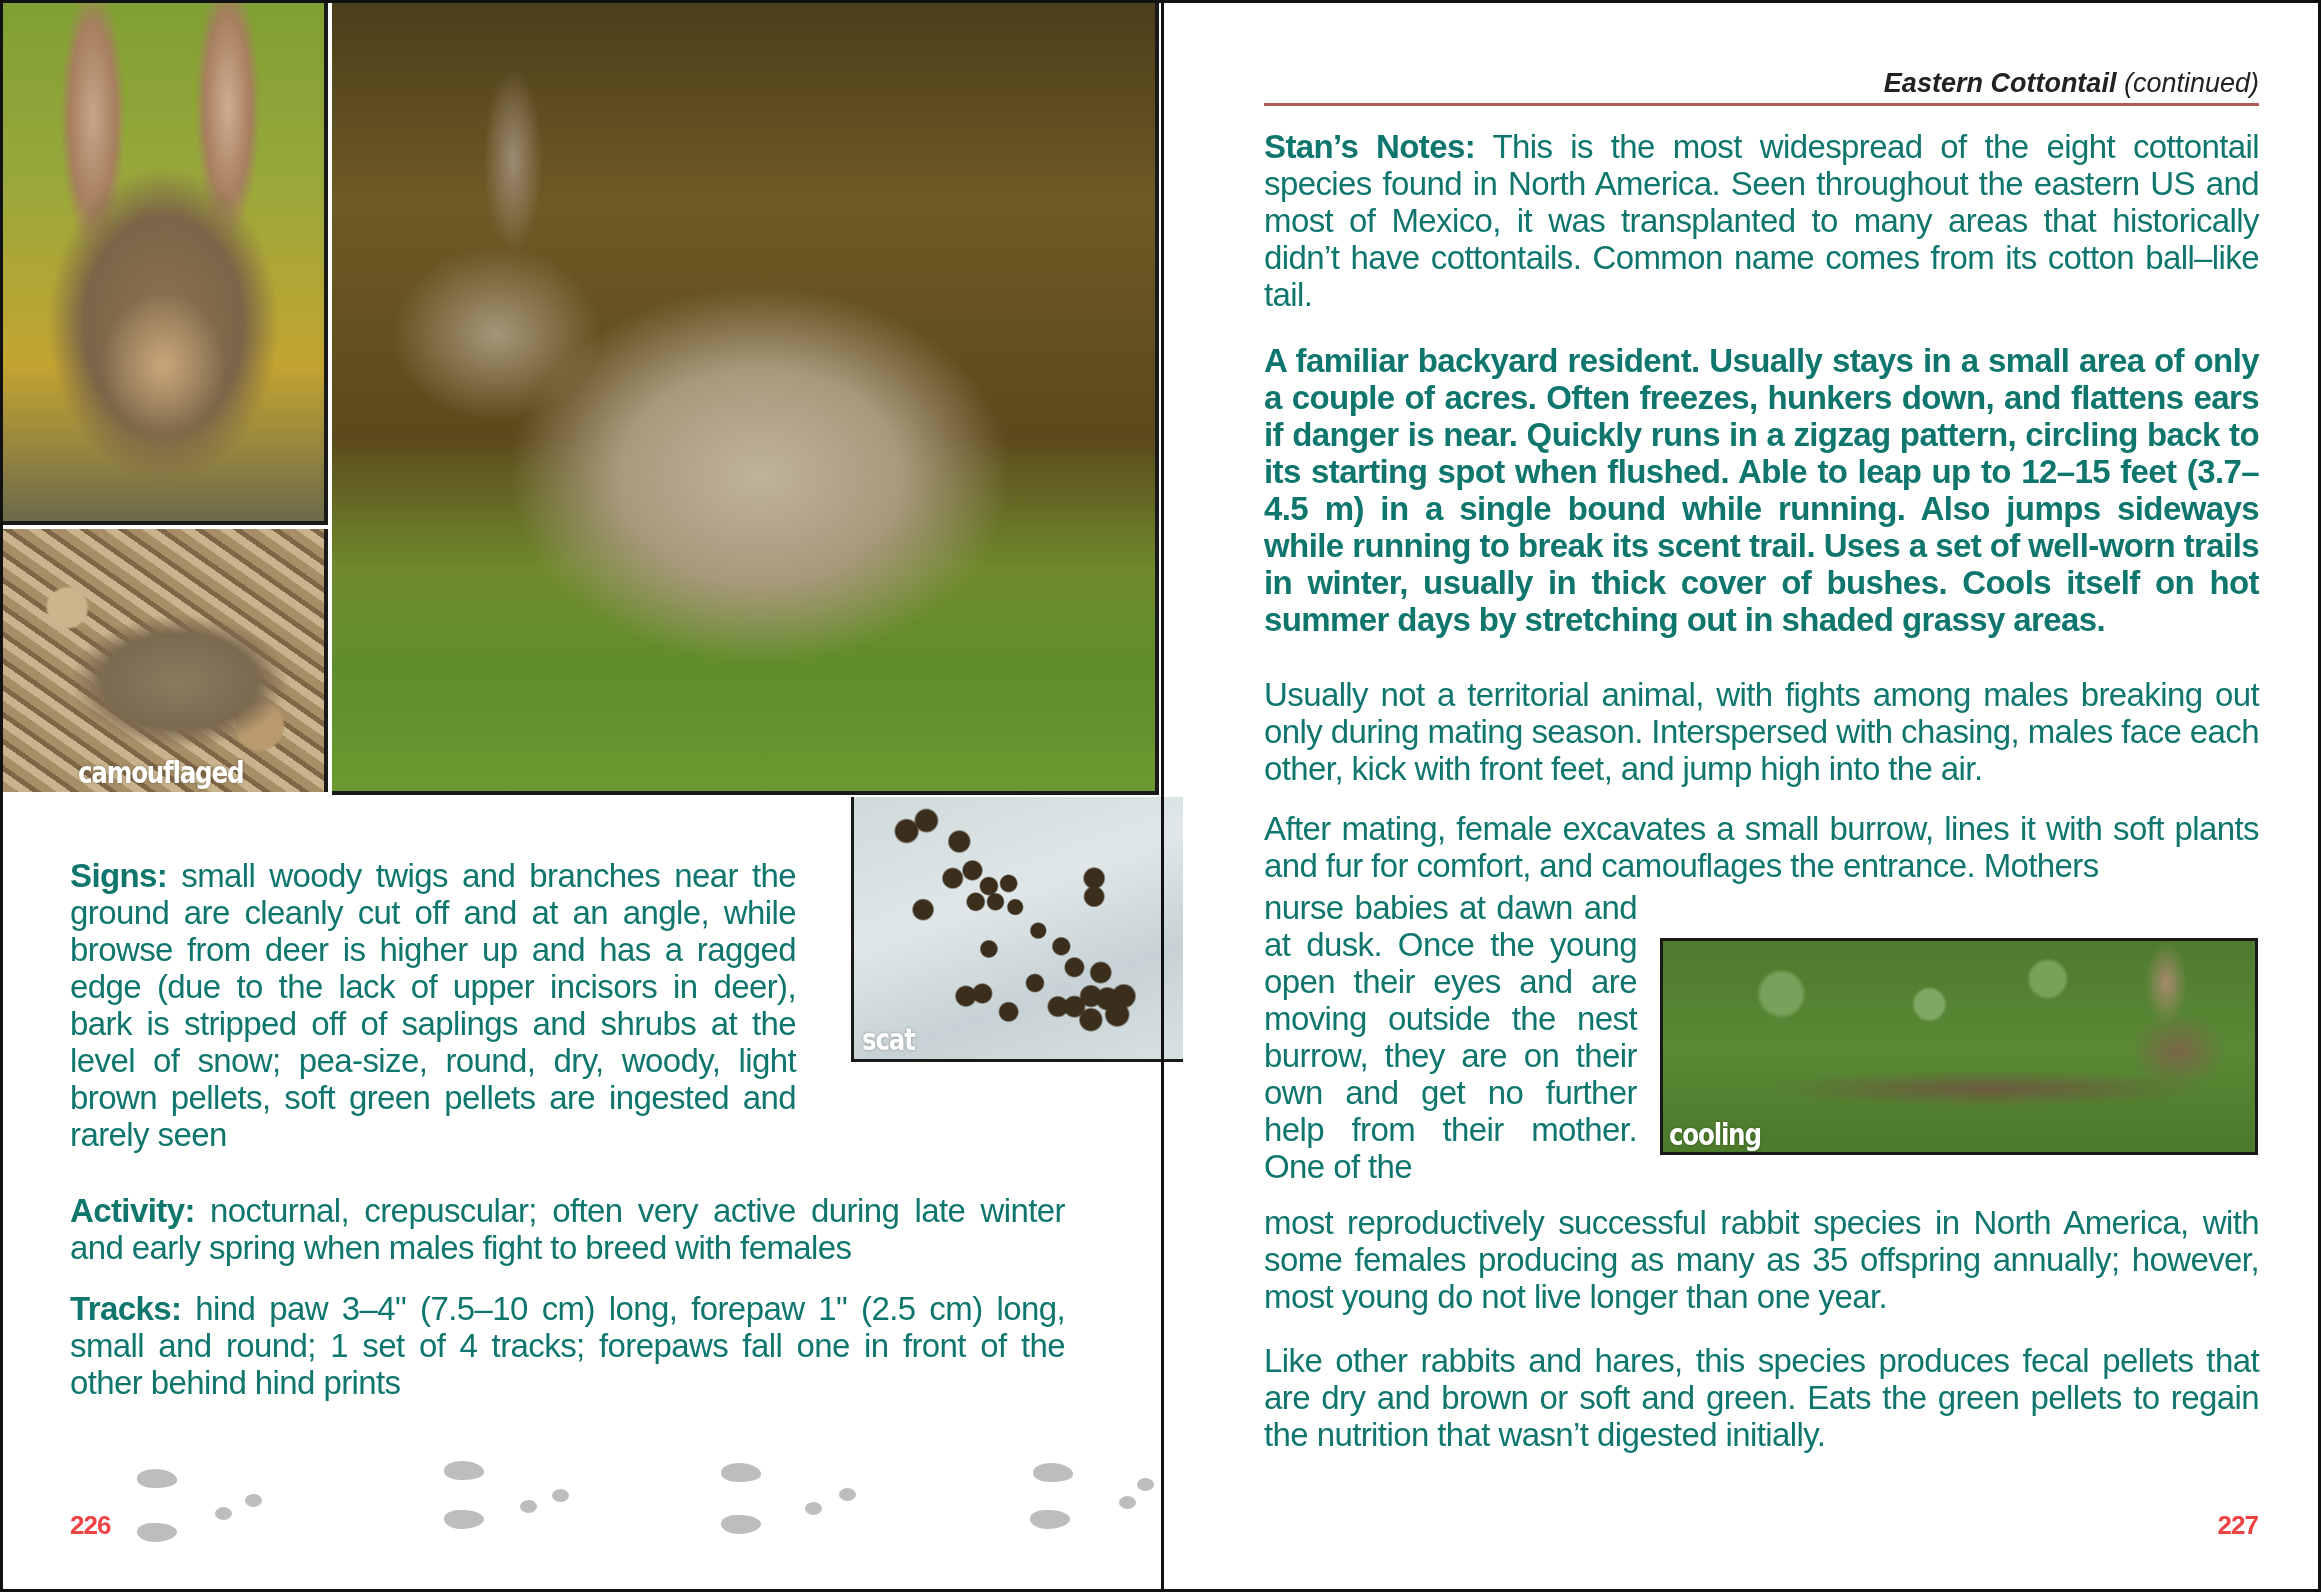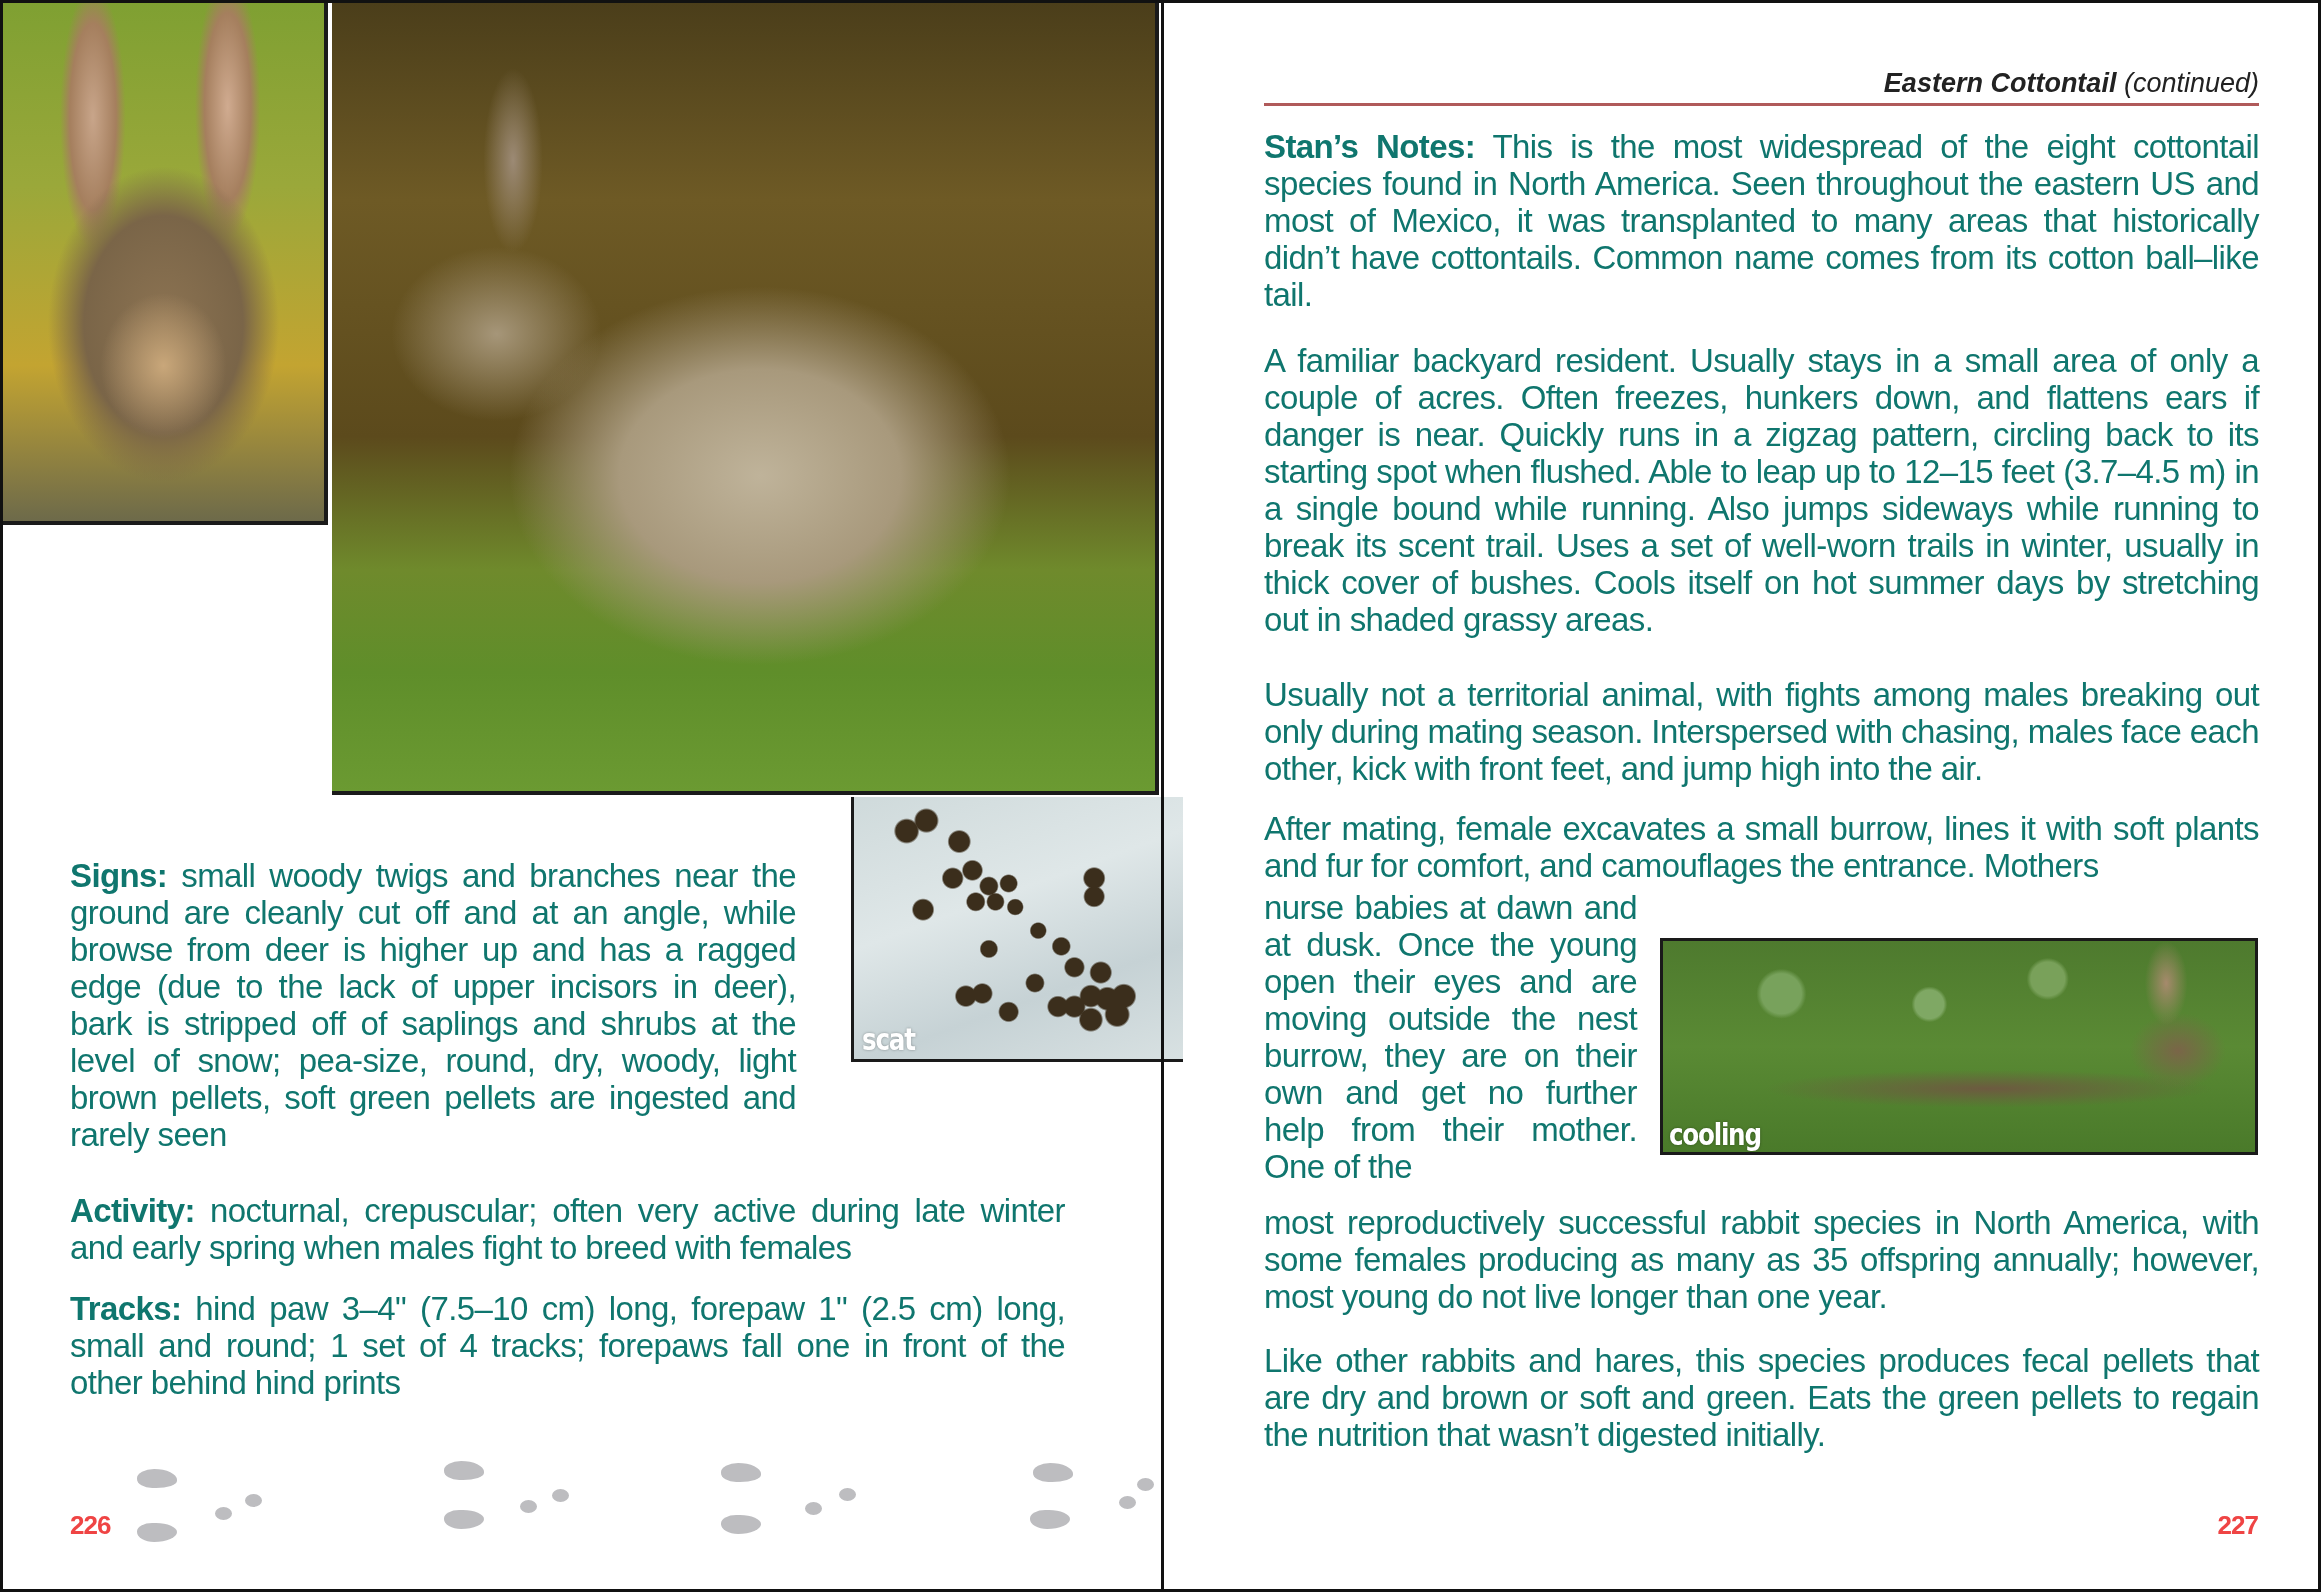--- a/index.html
+++ b/index.html
@@ -94,21 +94,21 @@
   #activity { left:67px; top:1189px; width:995px; }
   #tracks { left:67px; top:1287px; width:995px; }
 
   
   #running-head { position:absolute; left:1261px; top:64px; width:995px; text-align:right;
                   font-size:27px; line-height:32px; font-style:italic; color:#222; }
   #running-head .species { font-weight:bold; }
   #head-rule { position:absolute; left:1261px; top:100px; width:995px; height:3px; background:#b05a5a; }
   .rp { position:absolute; left:1261px; width:995px; }
   #p1 { top:125px; }
-  #p2 { top:339px; }
+  #p2 { top:339px;font-weight:bold; }
   #p3 { top:673px; }
   #p4a { top:807px; }
   #p4b { top:886px; width:373px; }
   #p4c { top:1201px; }
   #p5 { top:1339px; }
 
   .page-number { position:absolute; font-weight:bold; font-size:26px; letter-spacing:-1px; color:#ef4444; }
   #page-num-left { left:67px; top:1507px; }
   #page-num-right { left:2211px; top:1507px; width:44px; text-align:right; }
 
@@ -117,20 +117,23 @@
   .hind { width:40px; height:19px; border-radius:45% 60% 55% 40% / 50% 60% 40% 50%; }
   .hind.lower { border-radius:40% 55% 60% 45% / 45% 50% 55% 55%; }
   .fore { width:17px; height:13px; border-radius:50%; }
 </style>
 </head>
 <body>
 
 <div class="spread">
 
   <div class="photo" id="photo-portrait"></div>
+  <div class="photo" id="photo-camouflaged">
+    <span class="caption">camouflaged</span>
+  </div>
   <div class="photo" id="photo-main"></div>
   <div class="photo" id="photo-scat">
     <span class="caption">scat</span>
   </div>
 
   <div class="body-text" id="signs">
     <b>Signs:</b>
     <span>small woody twigs and branches near the ground are cleanly cut off and at an angle, while browse from deer is higher up and has a ragged edge (due to the lack of upper incisors in deer), bark is stripped off of saplings and shrubs at the level of snow; pea-size, round, dry, woody, light brown pellets, soft green pellets are ingested and rarely seen</span>
   </div>
   <div class="body-text" id="activity">

